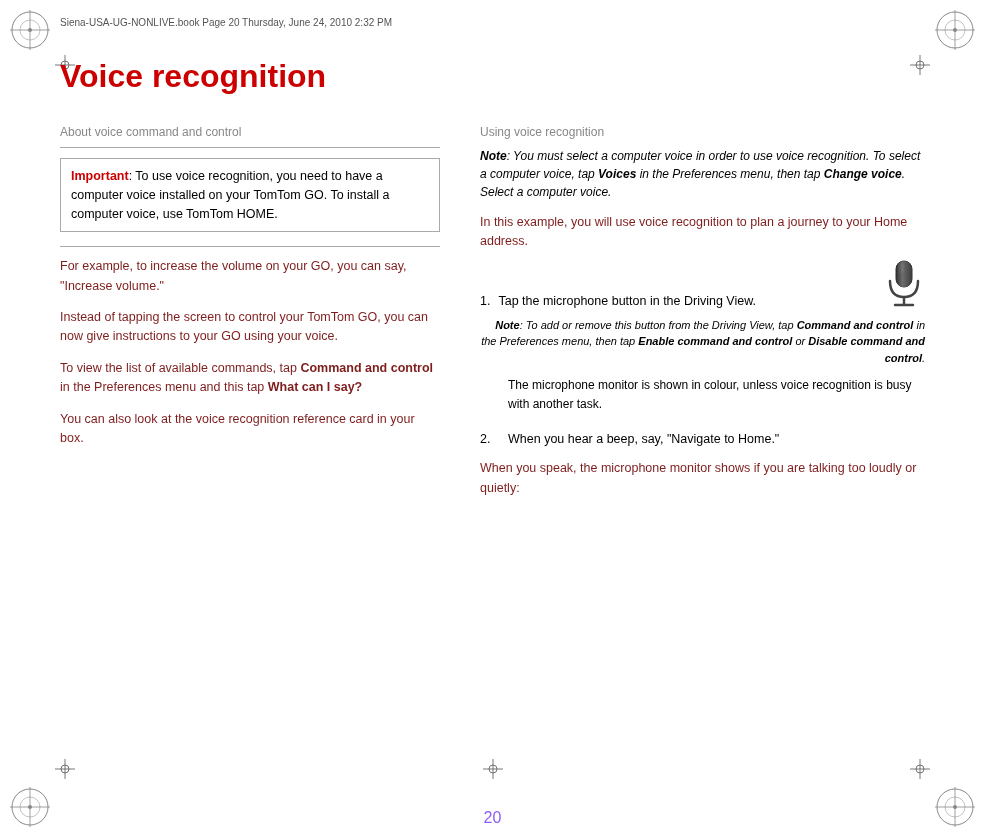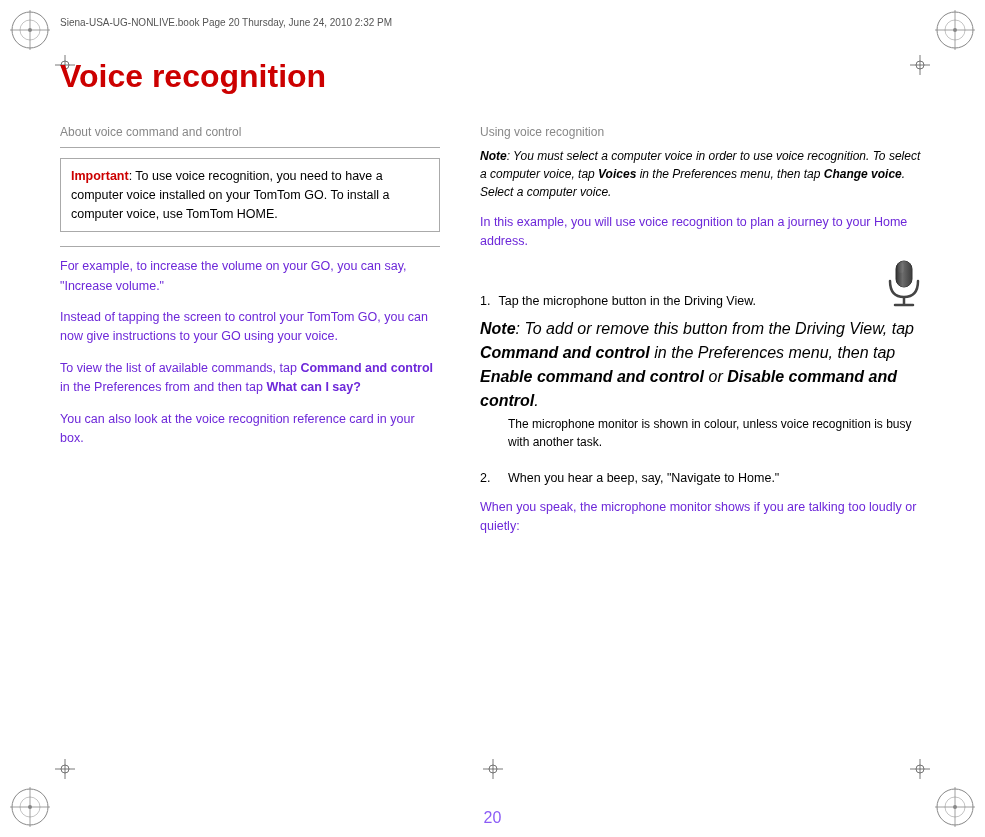--- a/index.html
+++ b/index.html
@@ -93,21 +93,21 @@
     .important-label {
       color: #cc0000;
       font-weight: bold;
     }
 
     
     .body-para {
       font-size: 12.5px;
       line-height: 1.55;
       margin-bottom: 12px;
-      color: #6d28d9;
+      color: #7f1d1d;
     }
 
     .bold {
       font-weight: bold;
     }
 
     
     .note-italic {
       font-style: italic;
       font-size: 12px;
@@ -138,24 +138,25 @@
     .mic-icon {
       width: 42px;
       height: 52px;
       margin-top: -5px;
       margin-left: 10px;
       flex-shrink: 0;
     }
 
     
     .note-small {
-      font-size: 16px;
+      font-size: 11px;
       font-style: italic;
       line-height: 1.5;
-      margin-bottom: 2px;
+      margin-bottom: 10px;
+      text-align: right;
     }
 
     
     .indented-para {
       margin-left: 28px;
       font-size: 12px;
       line-height: 1.55;
       margin-bottom: 7px;
       color: #000;
     }
@@ -276,21 +277,21 @@
 
       <div class="important-box">
         <span class="important-label">Important</span><span>: To use voice recognition, you need to have a computer voice installed on your TomTom GO. To install a computer voice, use TomTom HOME.</span>
       </div>
 
       <hr class="divider">
 
       <p class="body-para">For example, to increase the volume on your GO, you can say, "Increase volume."</p>
       <p class="body-para">Instead of tapping the screen to control your TomTom GO, you can now give instructions to your GO using your voice.</p>
       <p class="body-para">
-        <span>To view the list of available commands, tap </span><span class="bold">Command and control</span><span> in the Preferences from and then tap </span><span class="bold">What can I say?</span>
+        <span>To view the list of available commands, tap </span><span class="bold">Command and control</span><span> in the Preferences menu and this tap </span><span class="bold">What can I say?</span>
       </p>
       <p class="body-para">You can also look at the voice recognition reference card in your box.</p>
     </div>
 
     <div class="right-col">
       <p class="section-heading">Using voice recognition</p>
 
       <p class="note-italic">
         <span class="note-label">Note</span><span>: You must select a computer voice in order to use voice recognition. To select a computer voice, tap </span><span class="bold note-label">Voices</span><span> in the Preferences menu, then tap </span><span class="bold note-label">Change voice</span><span>. Select a computer voice.</span>
       </p>

